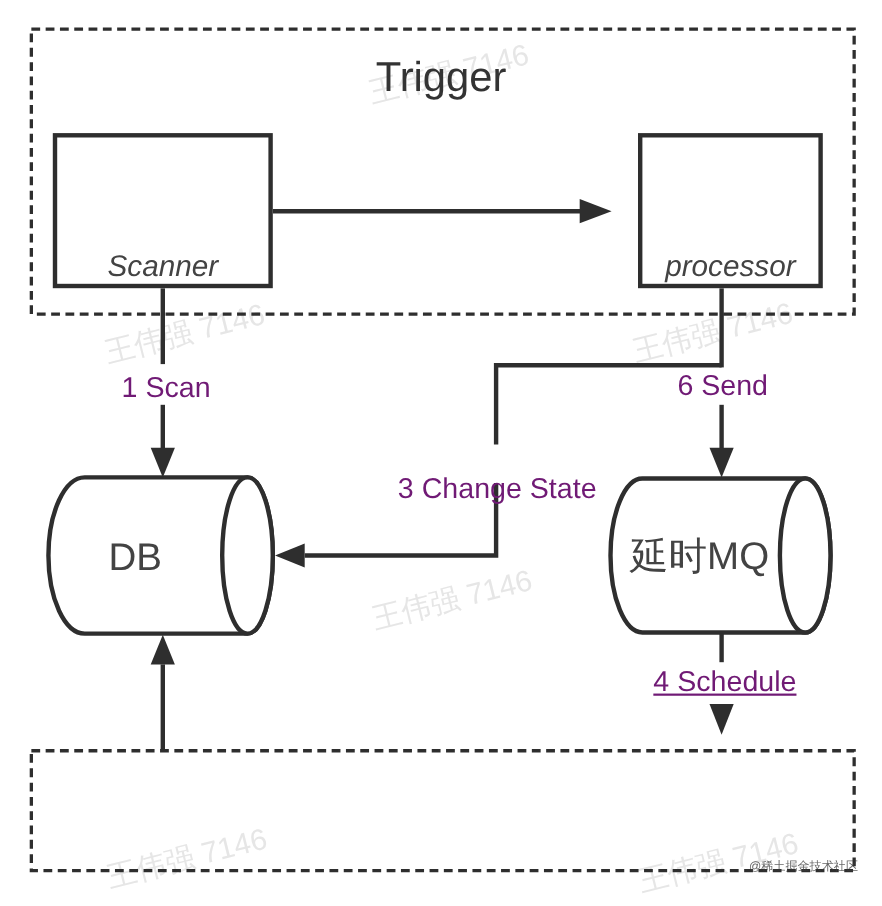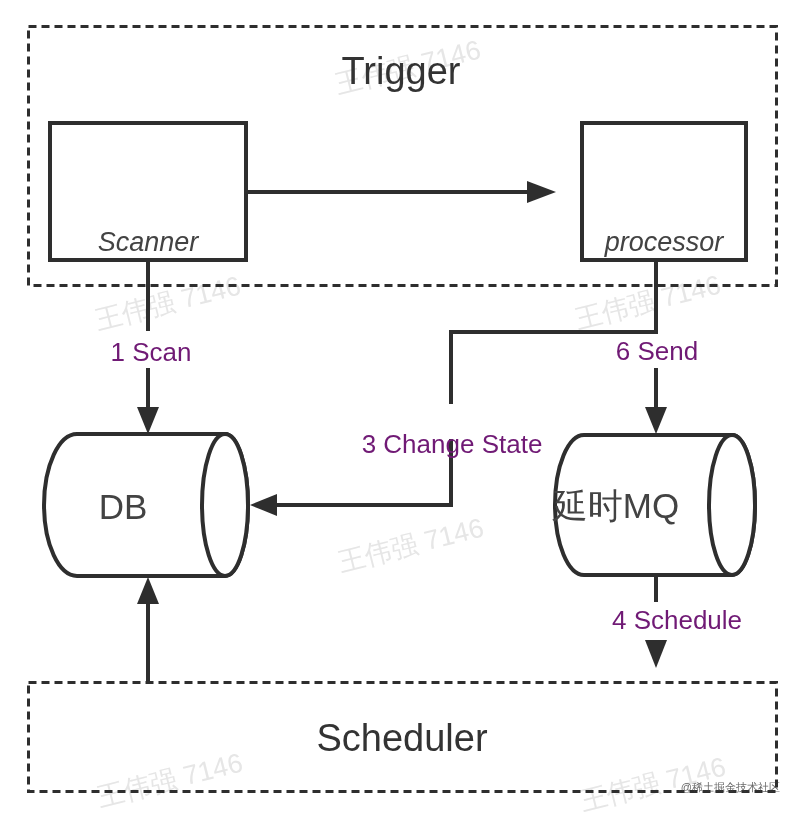--- a/index.html
+++ b/index.html
@@ -113,32 +113,31 @@
       <polygon class="head" points="656,668 645,640 667,640"></polygon>
     </g>
 
     <g>
       <line class="line" x1="148" y1="681" x2="148" y2="604"></line>
       <polygon class="head" points="148,577 137,604 159,604"></polygon>
     </g>
   </svg>
 
   <div class="label group-title" style="left:401px; top:71px;">Trigger</div>
-  <div class="label group-title" style="left:402px; top:738px;">Scheduler</div>
 
   <div class="node" style="left:48px; top:121px; width:200px; height:141px;">
     <span>Scanner</span>
   </div>
   <div class="node" style="left:555px; top:121px; width:168px; height:141px;margin-left:25px;">
     <span>processor</span>
   </div>
 
   <div class="label cyl-label" style="left:123px; top:507px;">DB</div>
-  <div class="label cyl-label" style="left:616px; top:506px;">延时MQ</div>
+  <div class="label cyl-label" style="left:636px; top:506px;">延时MQ</div>
 
   <div class="label edge-label" style="left:151px; top:352px;">1 Scan</div>
   <div class="label edge-label" style="left:657px; top:351px;">6 Send</div>
   <div class="label edge-label" style="left:452px; top:423px;margin-top:21px;">3 Change State</div>
-  <div class="label edge-label" style="left:677px; top:620px;">4 Schedule</div>
+  <div class="label edge-label" style="left:659px; top:620px;text-decoration:underline;">4 Schedule</div>
 
   <div class="credit">@稀土掘金技术社区</div>
 
 </div>
 
 </body></html>

